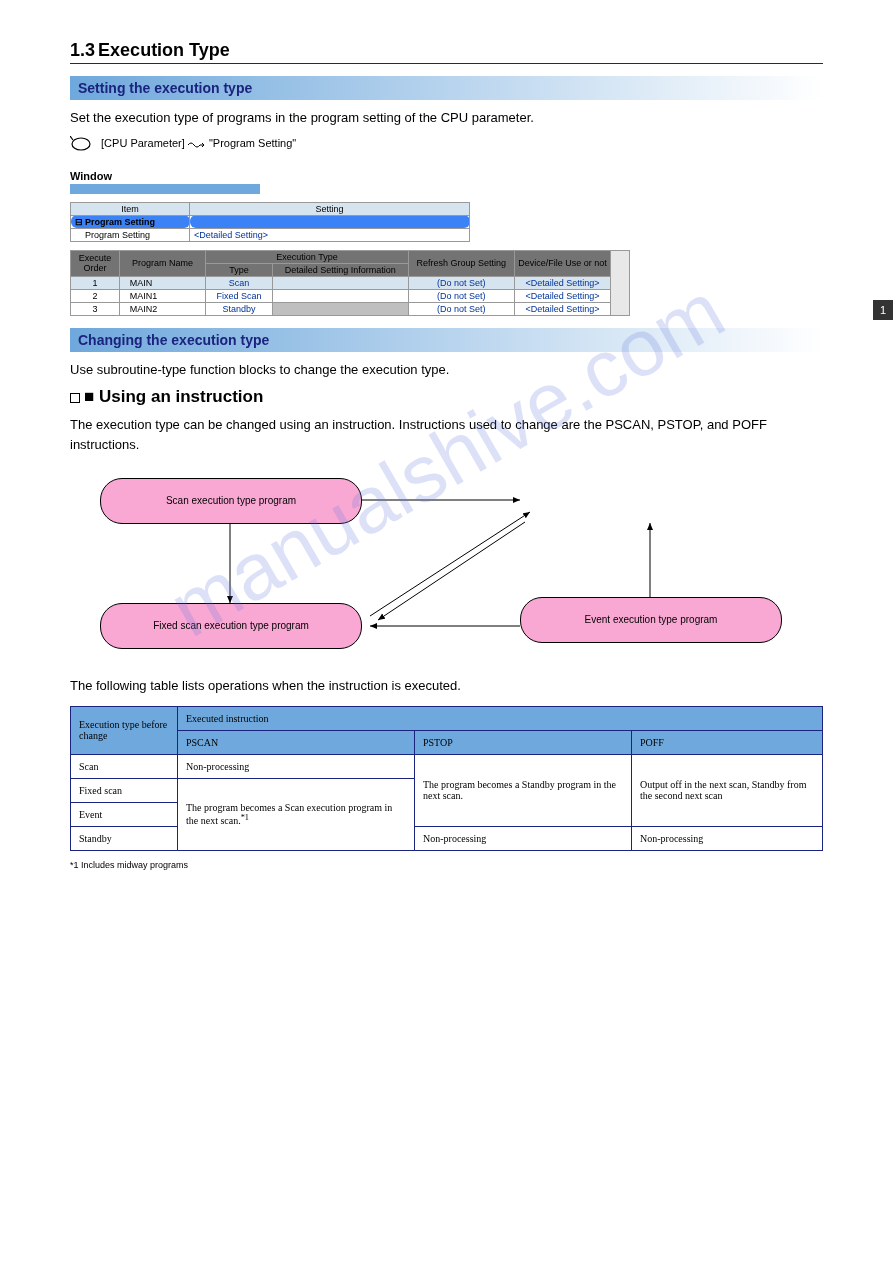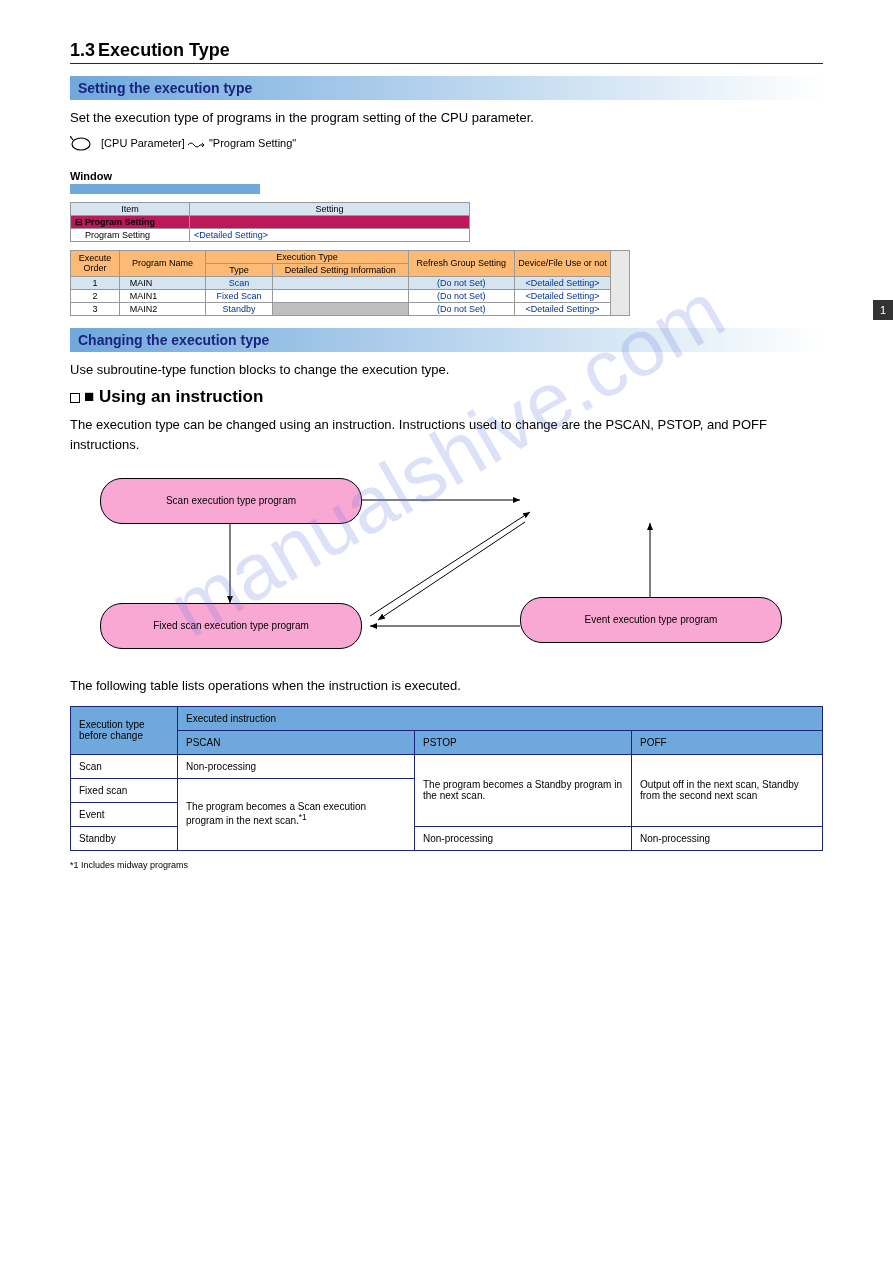--- a/index.html
+++ b/index.html
@@ -13,41 +13,41 @@
   .nav-path { font-size: 11px; }
   .square { display: inline-block; width: 8px; height: 8px; border: 1px solid #000; margin-right: 4px; vertical-align: middle; }
   .wavy { display: inline-block; vertical-align: middle; }
   .window { font-size: 11px; font-weight: bold; margin-top: 16px; }
   .blue-bar { height: 10px; background: #6fa8dc; width: 190px; margin-top: 2px; margin-bottom: 8px; }
 
   
   .mini-table { border-collapse: collapse; font-size: 9px; width: 400px; }
   .mini-table th, .mini-table td { border: 1px solid #999; padding: 1px 4px; }
   .mini-table th { background: #d6e4f0; font-weight: normal; }
-  .mini-table .ps-row td { background: #be185d; font-weight: bold; }
+  .mini-table .ps-row td { background: #3b82f6; font-weight: bold; border-radius: 6px; }
   .mini-table .tree { padding-left: 14px; }
   .mini-table .link { color: #003399; }
 
   
   .exec-table { border-collapse: collapse; font-size: 9px; width: 560px; margin-top: 8px; margin-bottom: 8px; }
   .exec-table th, .exec-table td { border: 1px solid #999; padding: 1px 3px; text-align: center; }
-  .exec-table th { background: #fdba74; font-weight: normal; }
+  .exec-table th { background: #737373; font-weight: normal; }
   .exec-table .blue-cell { color: #003399; }
   .exec-table .gray-cell { background: #bfbfbf; }
   .exec-table .row-hi td { background: #d6e4f0; }
   .exec-table .scroll-col { background: #e8e8e8; width: 12px; }
   .exec-table .txt-left { text-align: left; padding-left: 10px; }
 
   
   .flow-wrap { position: relative; height: 200px; margin: 14px 0 8px 0; }
   .flow-node { position: absolute; border: 1px solid #000; border-radius: 22px; width: 260px; height: 44px; display: flex; align-items: center; justify-content: center; font-size: 10px; background: #f9a8d4; text-align: center; line-height: 1.2; }
   .flow-svg { position: absolute; left: 0; top: 0; }
 
   
-  .state-table { border-collapse: collapse; font-size: 10px; width: 100%; margin-top: 10px; }
+  .state-table { border-collapse: collapse; font-size: 10px; width: 100%; margin-top: 10px; font-family: Liberation Serif, serif; }
   .state-table th, .state-table td { border: 1px solid #1a237e; padding: 6px 8px; text-align: left; vertical-align: middle; }
   .state-table th { background: #6fa8dc; font-weight: normal; }
   .side-tab { position: absolute; right: 0px; top: 300px; width: 20px; height: 20px; background: #333; color: #fff; text-align: center; line-height: 20px; font-size: 11px; }
 
   .watermark { position: absolute; left: 50%; top: 50%; transform: translate(-50%, -50%) rotate(-30deg); font-size: 80px; color: rgba(100, 120, 220, 0.22); font-weight: normal; pointer-events: none; white-space: nowrap; z-index: 5; }
 </style>
 </head>
 <body>
 
 <div class="page">

